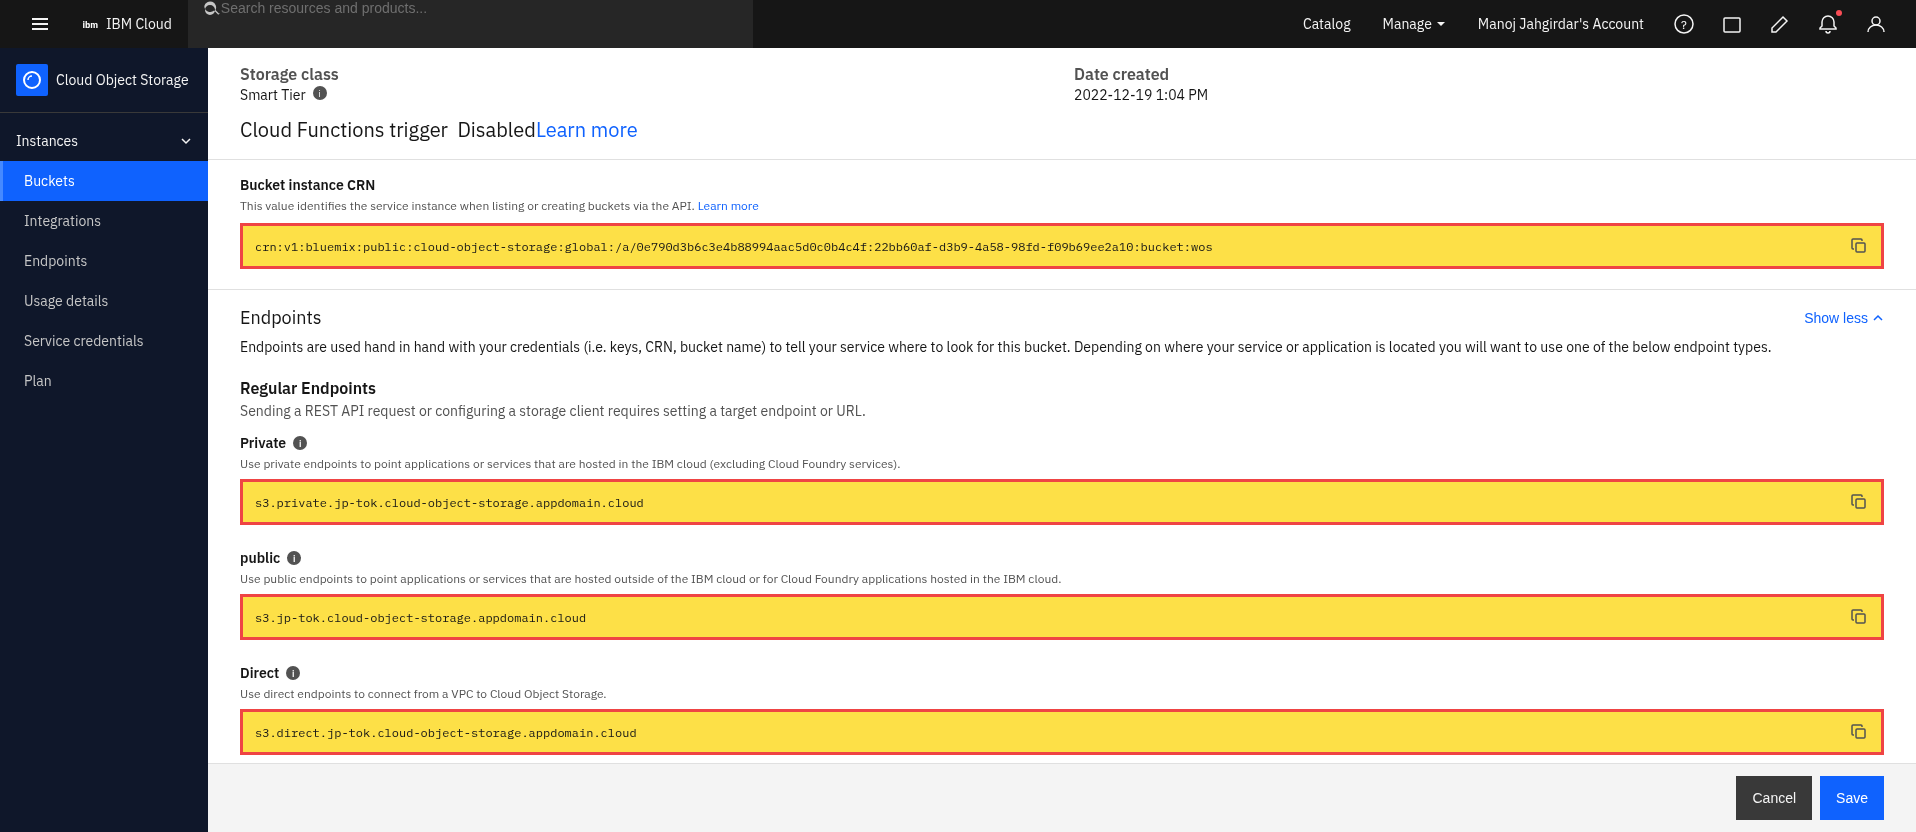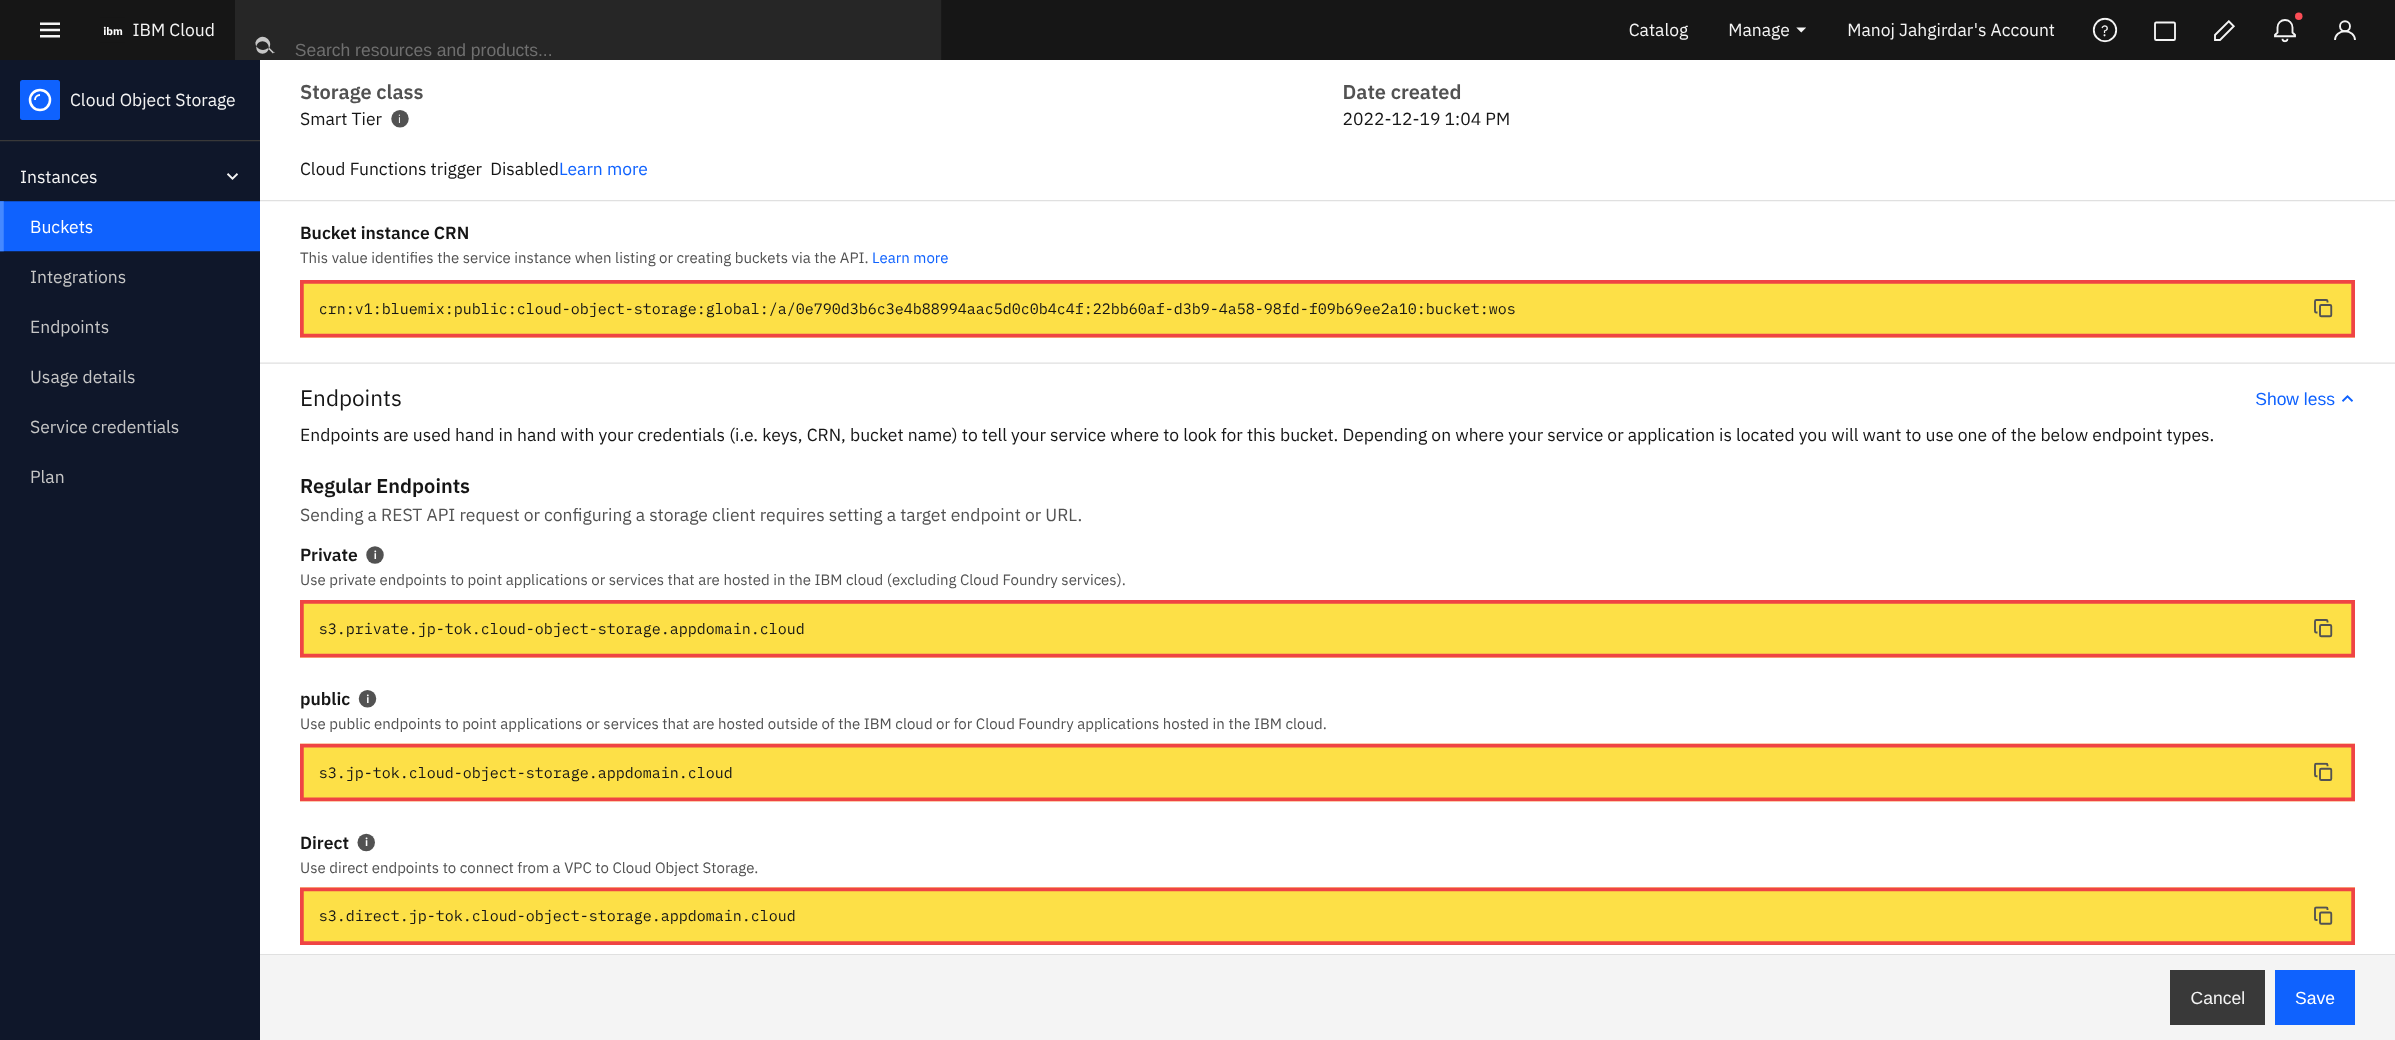--- a/index.html
+++ b/index.html
@@ -26,25 +26,25 @@
       display: flex; align-items: center; gap: 6px;
       color: #f4f4f4; font-size: 14px; font-weight: 400;
       padding: 0 16px;
       white-space: nowrap;
     }
     .topnav-brand-icon {
       width: 20px; height: 20px;
     }
     .topnav-search {
       flex: 1;
-      display: flex; align-items: flex-end;
+      display: flex; align-items: flex-start;
       background: #262626;
       height: 48px;
       padding: 0 16px;
-      gap: 16px;
+      gap: 1px;
       max-width: 600px;
     }
     .topnav-search input {
       background: transparent; border: none; outline: none;
       color: #c6c6c6; font-size: 14px; width: 100%;
     }
     .topnav-search input::placeholder { color: #6f6f6f; }
     .topnav-search-icon { color: #c6c6c6; }
     .topnav-spacer { flex: 1; }
     .topnav-actions {
@@ -137,21 +137,21 @@
       display: grid; grid-template-columns: 1fr 1fr;
       gap: 8px 24px;
       padding: 16px 32px;
       border-bottom: 1px solid #e0e0e0;
     }
     .meta-row {
       display: flex; flex-direction: column; gap: 2px;
     }
     .meta-label { font-size: 16px; color: #525252; font-weight: 600; }
     .meta-value { font-size: 14px; color: #161616; }
-    .meta-value-inline { display: flex; align-items: center; gap: 4px; }
+    .meta-value-inline { display: flex; align-items: flex-start; gap: 4px; }
     .meta-link { color: #0f62fe; text-decoration: none; cursor: pointer; }
 
     .info-icon {
       display: inline-flex; align-items: center; justify-content: center;
       width: 14px; height: 14px; border-radius: 50%;
       background: #525252; color: white; font-size: 9px; cursor: pointer;
       vertical-align: middle; margin-left: 3px; flex-shrink: 0;
     }
 
     
@@ -352,21 +352,21 @@
 
     <div class="meta-grid">
       <div class="meta-row">
         <div class="meta-label">
           <span>Storage class</span>
         </div>
         <div class="meta-value-inline">
           <span>Smart Tier</span>
           <span class="info-icon">i</span>
         </div>
-        <div style="margin-top:20px; font-size:14px; color:#161616;">
+        <div style="margin-top:10px; font-size:20px; color:#161616;">
           <span>Cloud Functions trigger</span>&nbsp;
           <span style="color:#161616;">Disabled</span><a class="meta-link">Learn more</a>
         </div>
       </div>
       <div class="meta-row">
         <div class="meta-label">
           <span>Date created</span>
         </div>
         <div class="meta-value">2022-12-19 1:04 PM</div>
       </div>

